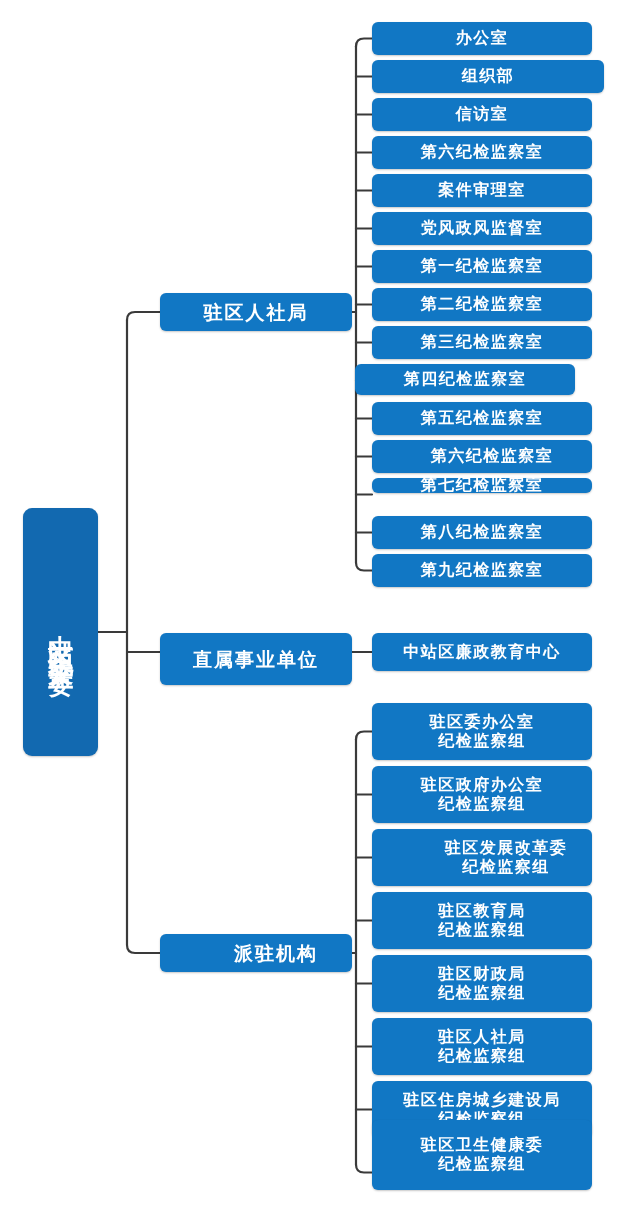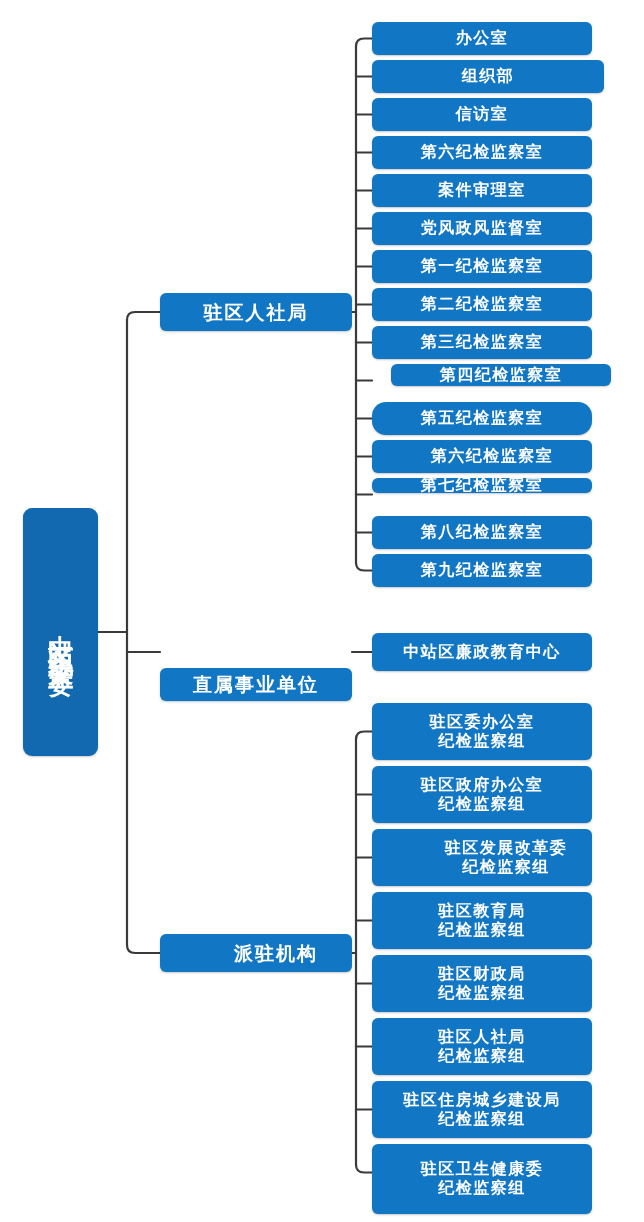--- a/index.html
+++ b/index.html
@@ -102,51 +102,51 @@
       <path d="M 356 983.5 H 372" fill="none" stroke="#3a3a3a" stroke-width="2.2" stroke-linecap="round" stroke-linejoin="round"></path>
       <path d="M 356 1046.5 H 372" fill="none" stroke="#3a3a3a" stroke-width="2.2" stroke-linecap="round" stroke-linejoin="round"></path>
       <path d="M 356 1109.5 H 372" fill="none" stroke="#3a3a3a" stroke-width="2.2" stroke-linecap="round" stroke-linejoin="round"></path>
       <path d="M 356 1164.5 Q 356 1172.5 364 1172.5 H 372" fill="none" stroke="#3a3a3a" stroke-width="2.2" stroke-linecap="round" stroke-linejoin="round"></path>
     </svg>
 
   <div class="node node-root" style="left: 23px; top: 508px; width: 75px; height: 248px;">中站区纪委监委</div>
 
   <div id="l2-layer">
       <div class="node node-l2" style="left: 160px; top: 293px; width: 192px; height: 38px;">驻区人社局</div>
-      <div class="node node-l2" style="left: 160px; top: 668px; width: 192px; height: 33px;">直属事业单位</div>
+      <div class="node node-l2" style="left: 160px; top: 633px; width: 192px; height: 52px;">直属事业单位</div>
       <div class="node node-l2" style="left: 160px; top: 934px; width: 192px; height: 38px; padding-left: 40px;">派驻机构</div>
     </div>
   <div id="leaf-layer">
       <div class="node node-leaf" style="left: 372px; top: 22px; width: 220px; height: 33px;">办公室</div>
       <div class="node node-leaf" style="left: 372px; top: 60px; width: 232px; height: 33px;">组织部</div>
       <div class="node node-leaf" style="left: 372px; top: 98px; width: 220px; height: 33px;">信访室</div>
       <div class="node node-leaf" style="left: 372px; top: 136px; width: 220px; height: 33px;">第六纪检监察室</div>
       <div class="node node-leaf" style="left: 372px; top: 174px; width: 220px; height: 33px;">案件审理室</div>
       <div class="node node-leaf" style="left: 372px; top: 212px; width: 220px; height: 33px;">党风政风监督室</div>
       <div class="node node-leaf" style="left: 372px; top: 250px; width: 220px; height: 33px;">第一纪检监察室</div>
       <div class="node node-leaf" style="left: 372px; top: 288px; width: 220px; height: 33px;">第二纪检监察室</div>
       <div class="node node-leaf" style="left: 372px; top: 326px; width: 220px; height: 33px;">第三纪检监察室</div>
-      <div class="node node-leaf" style="left: 391px; top: 364px; width: 220px; height: 22px;">第四纪检监察室</div>
-      <div class="node node-leaf" style="left: 372px; top: 402px; width: 220px; height: 33px; border-radius: 14px;">第五纪检监察室</div>
+      <div class="node node-leaf" style="left: 355px; top: 364px; width: 220px; height: 31px;">第四纪检监察室</div>
+      <div class="node node-leaf" style="left: 372px; top: 402px; width: 220px; height: 33px;">第五纪检监察室</div>
       <div class="node node-leaf" style="left: 372px; top: 440px; width: 220px; height: 33px; padding-left: 20px;">第六纪检监察室</div>
       <div class="node node-leaf" style="left: 372px; top: 478px; width: 220px; height: 15px;">第七纪检监察室</div>
       <div class="node node-leaf" style="left: 372px; top: 516px; width: 220px; height: 33px;">第八纪检监察室</div>
       <div class="node node-leaf" style="left: 372px; top: 554px; width: 220px; height: 33px;">第九纪检监察室</div>
       <div class="node node-leaf" style="left: 372px; top: 633px; width: 220px; height: 38px;">中站区廉政教育中心</div>
       <div class="node node-leaf2" style="left: 372px; top: 703px; width: 220px; height: 57px;">驻区委办公室
 纪检监察组</div>
       <div class="node node-leaf2" style="left: 372px; top: 766px; width: 220px; height: 57px;">驻区政府办公室
 纪检监察组</div>
       <div class="node node-leaf2" style="left: 372px; top: 829px; width: 220px; height: 57px; padding-left: 48px;">驻区发展改革委
 纪检监察组</div>
       <div class="node node-leaf2" style="left: 372px; top: 892px; width: 220px; height: 57px;">驻区教育局
 纪检监察组</div>
       <div class="node node-leaf2" style="left: 372px; top: 955px; width: 220px; height: 57px;">驻区财政局
 纪检监察组</div>
       <div class="node node-leaf2" style="left: 372px; top: 1018px; width: 220px; height: 57px;">驻区人社局
 纪检监察组</div>
       <div class="node node-leaf2" style="left: 372px; top: 1081px; width: 220px; height: 57px;">驻区住房城乡建设局
 纪检监察组</div>
-      <div class="node node-leaf2" style="left: 372px; top: 1144px; width: 220px; height: 70px;">驻区卫生健康委
+      <div class="node node-leaf2" style="left: 372px; top: 1120px; width: 220px; height: 70px;">驻区卫生健康委
 纪检监察组</div>
     </div>
 
 </div>
 
 </body></html>

